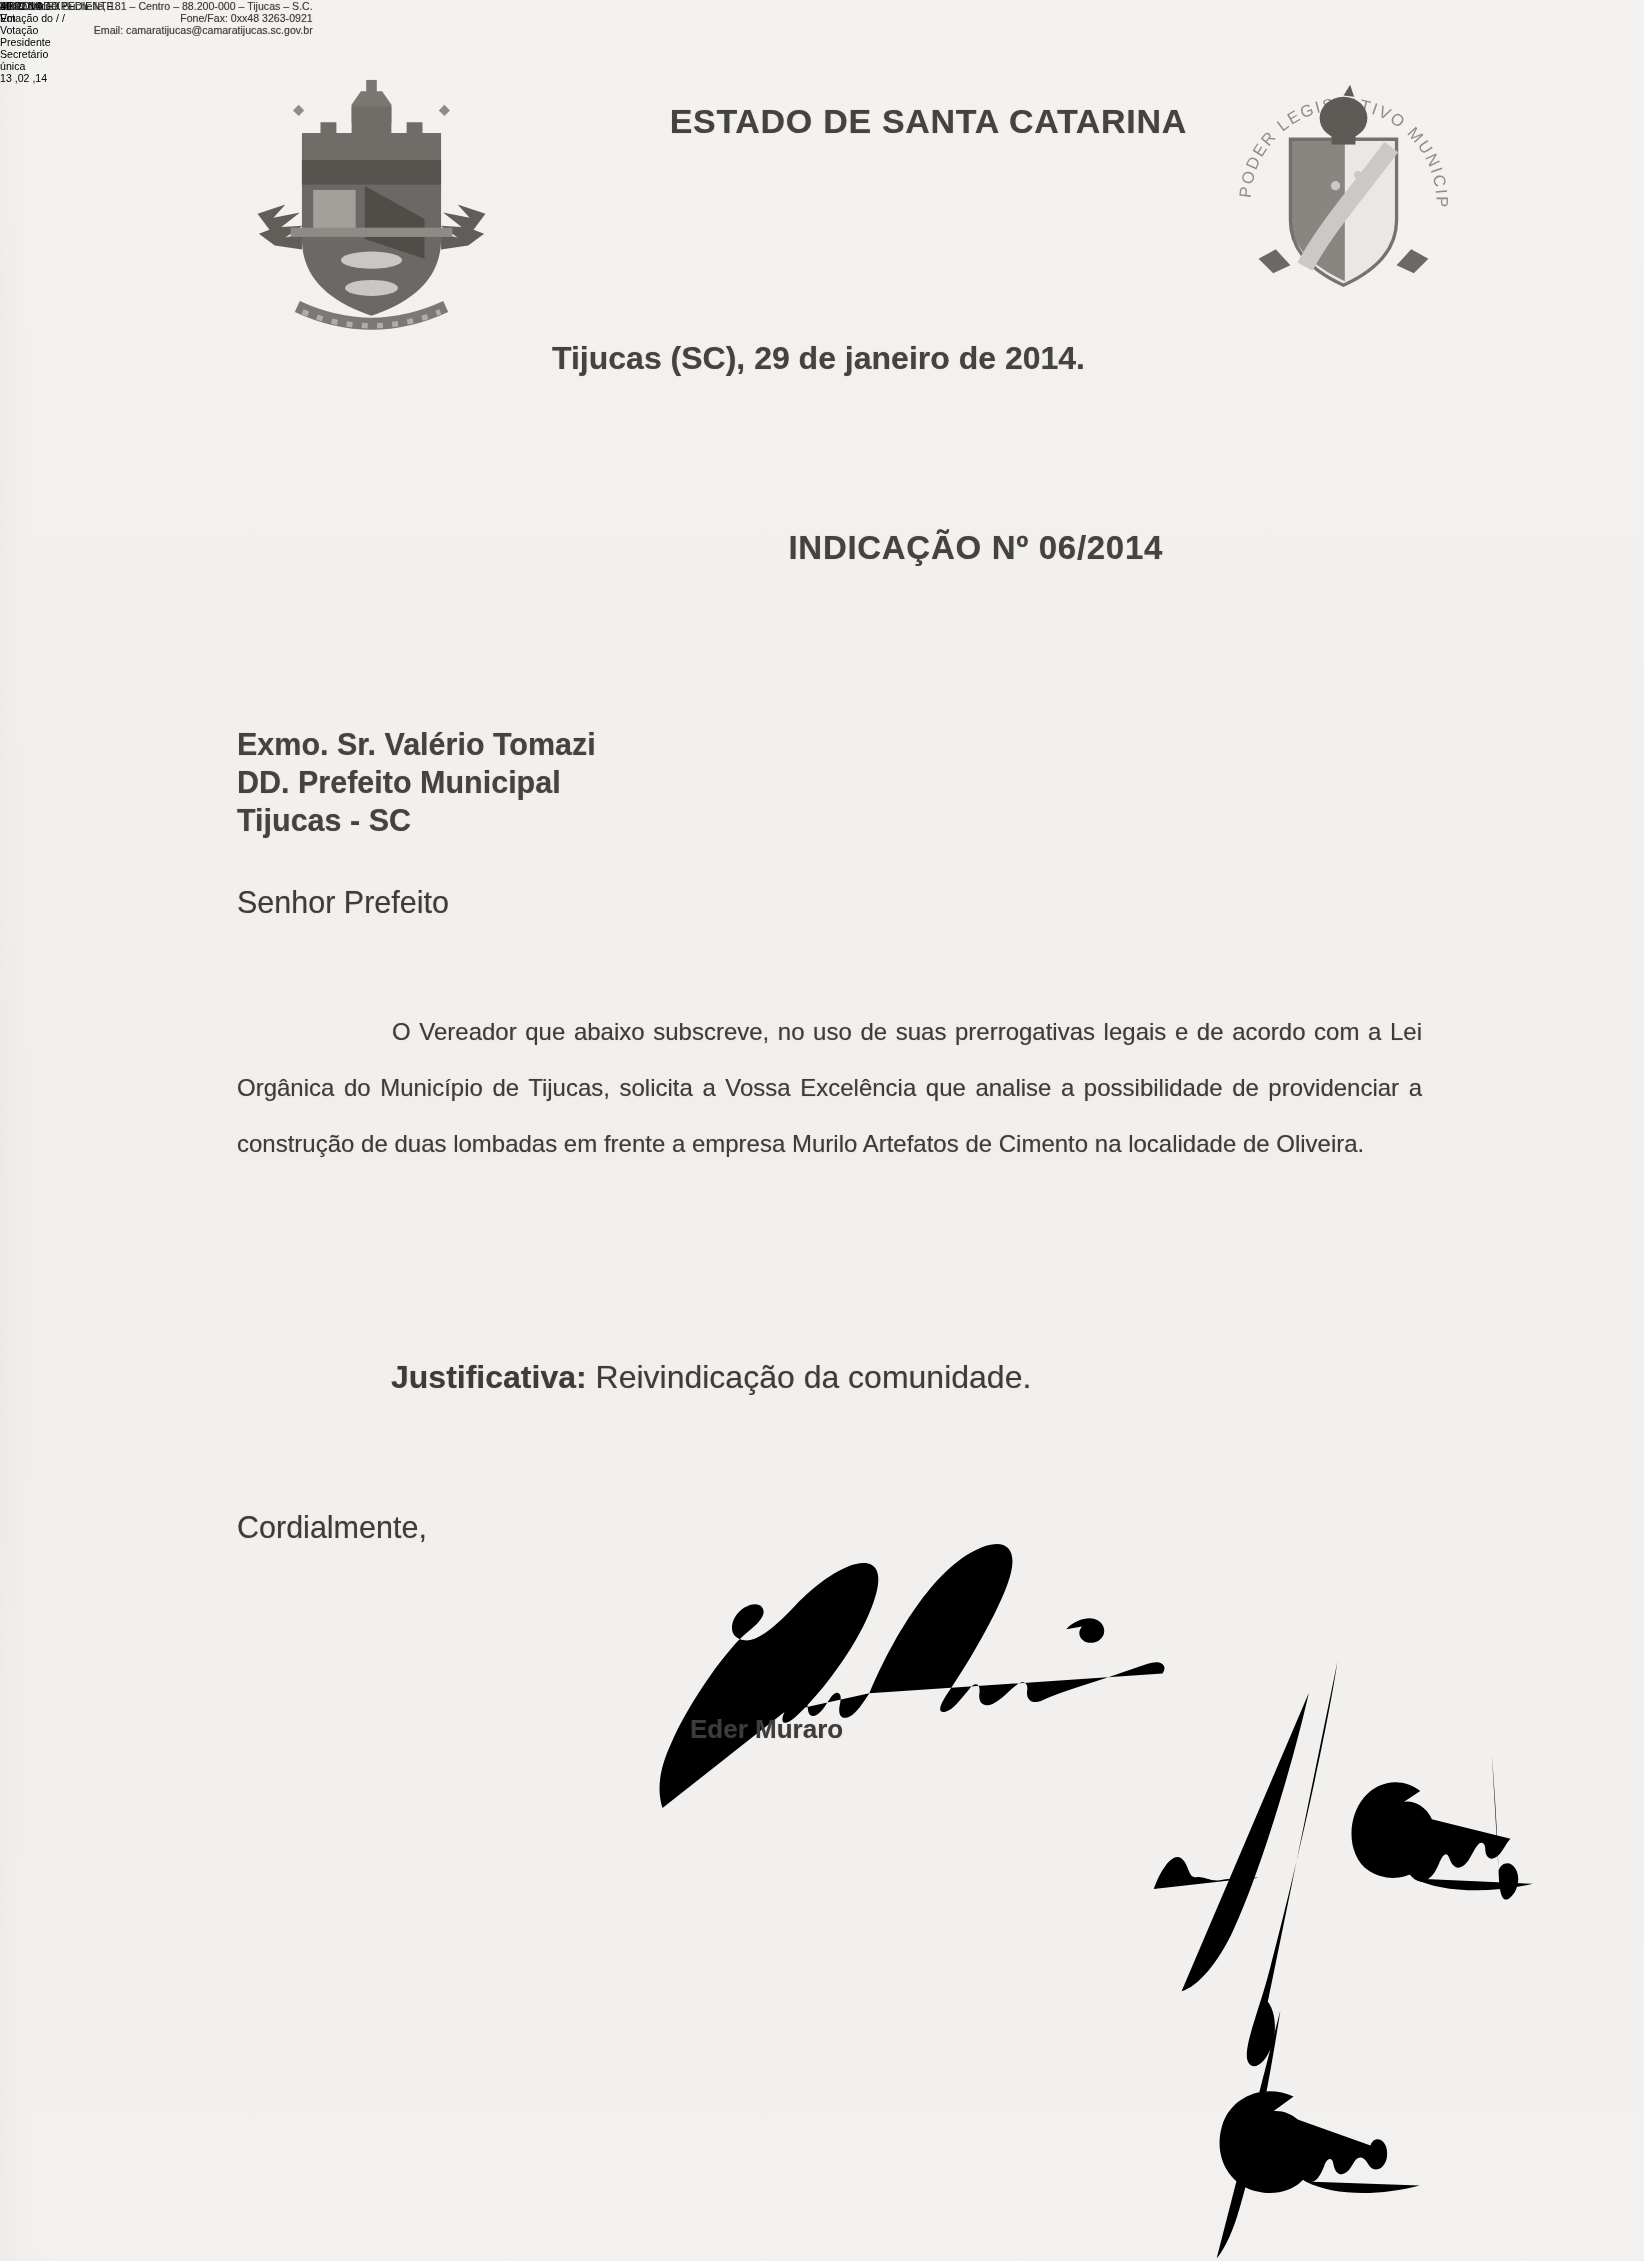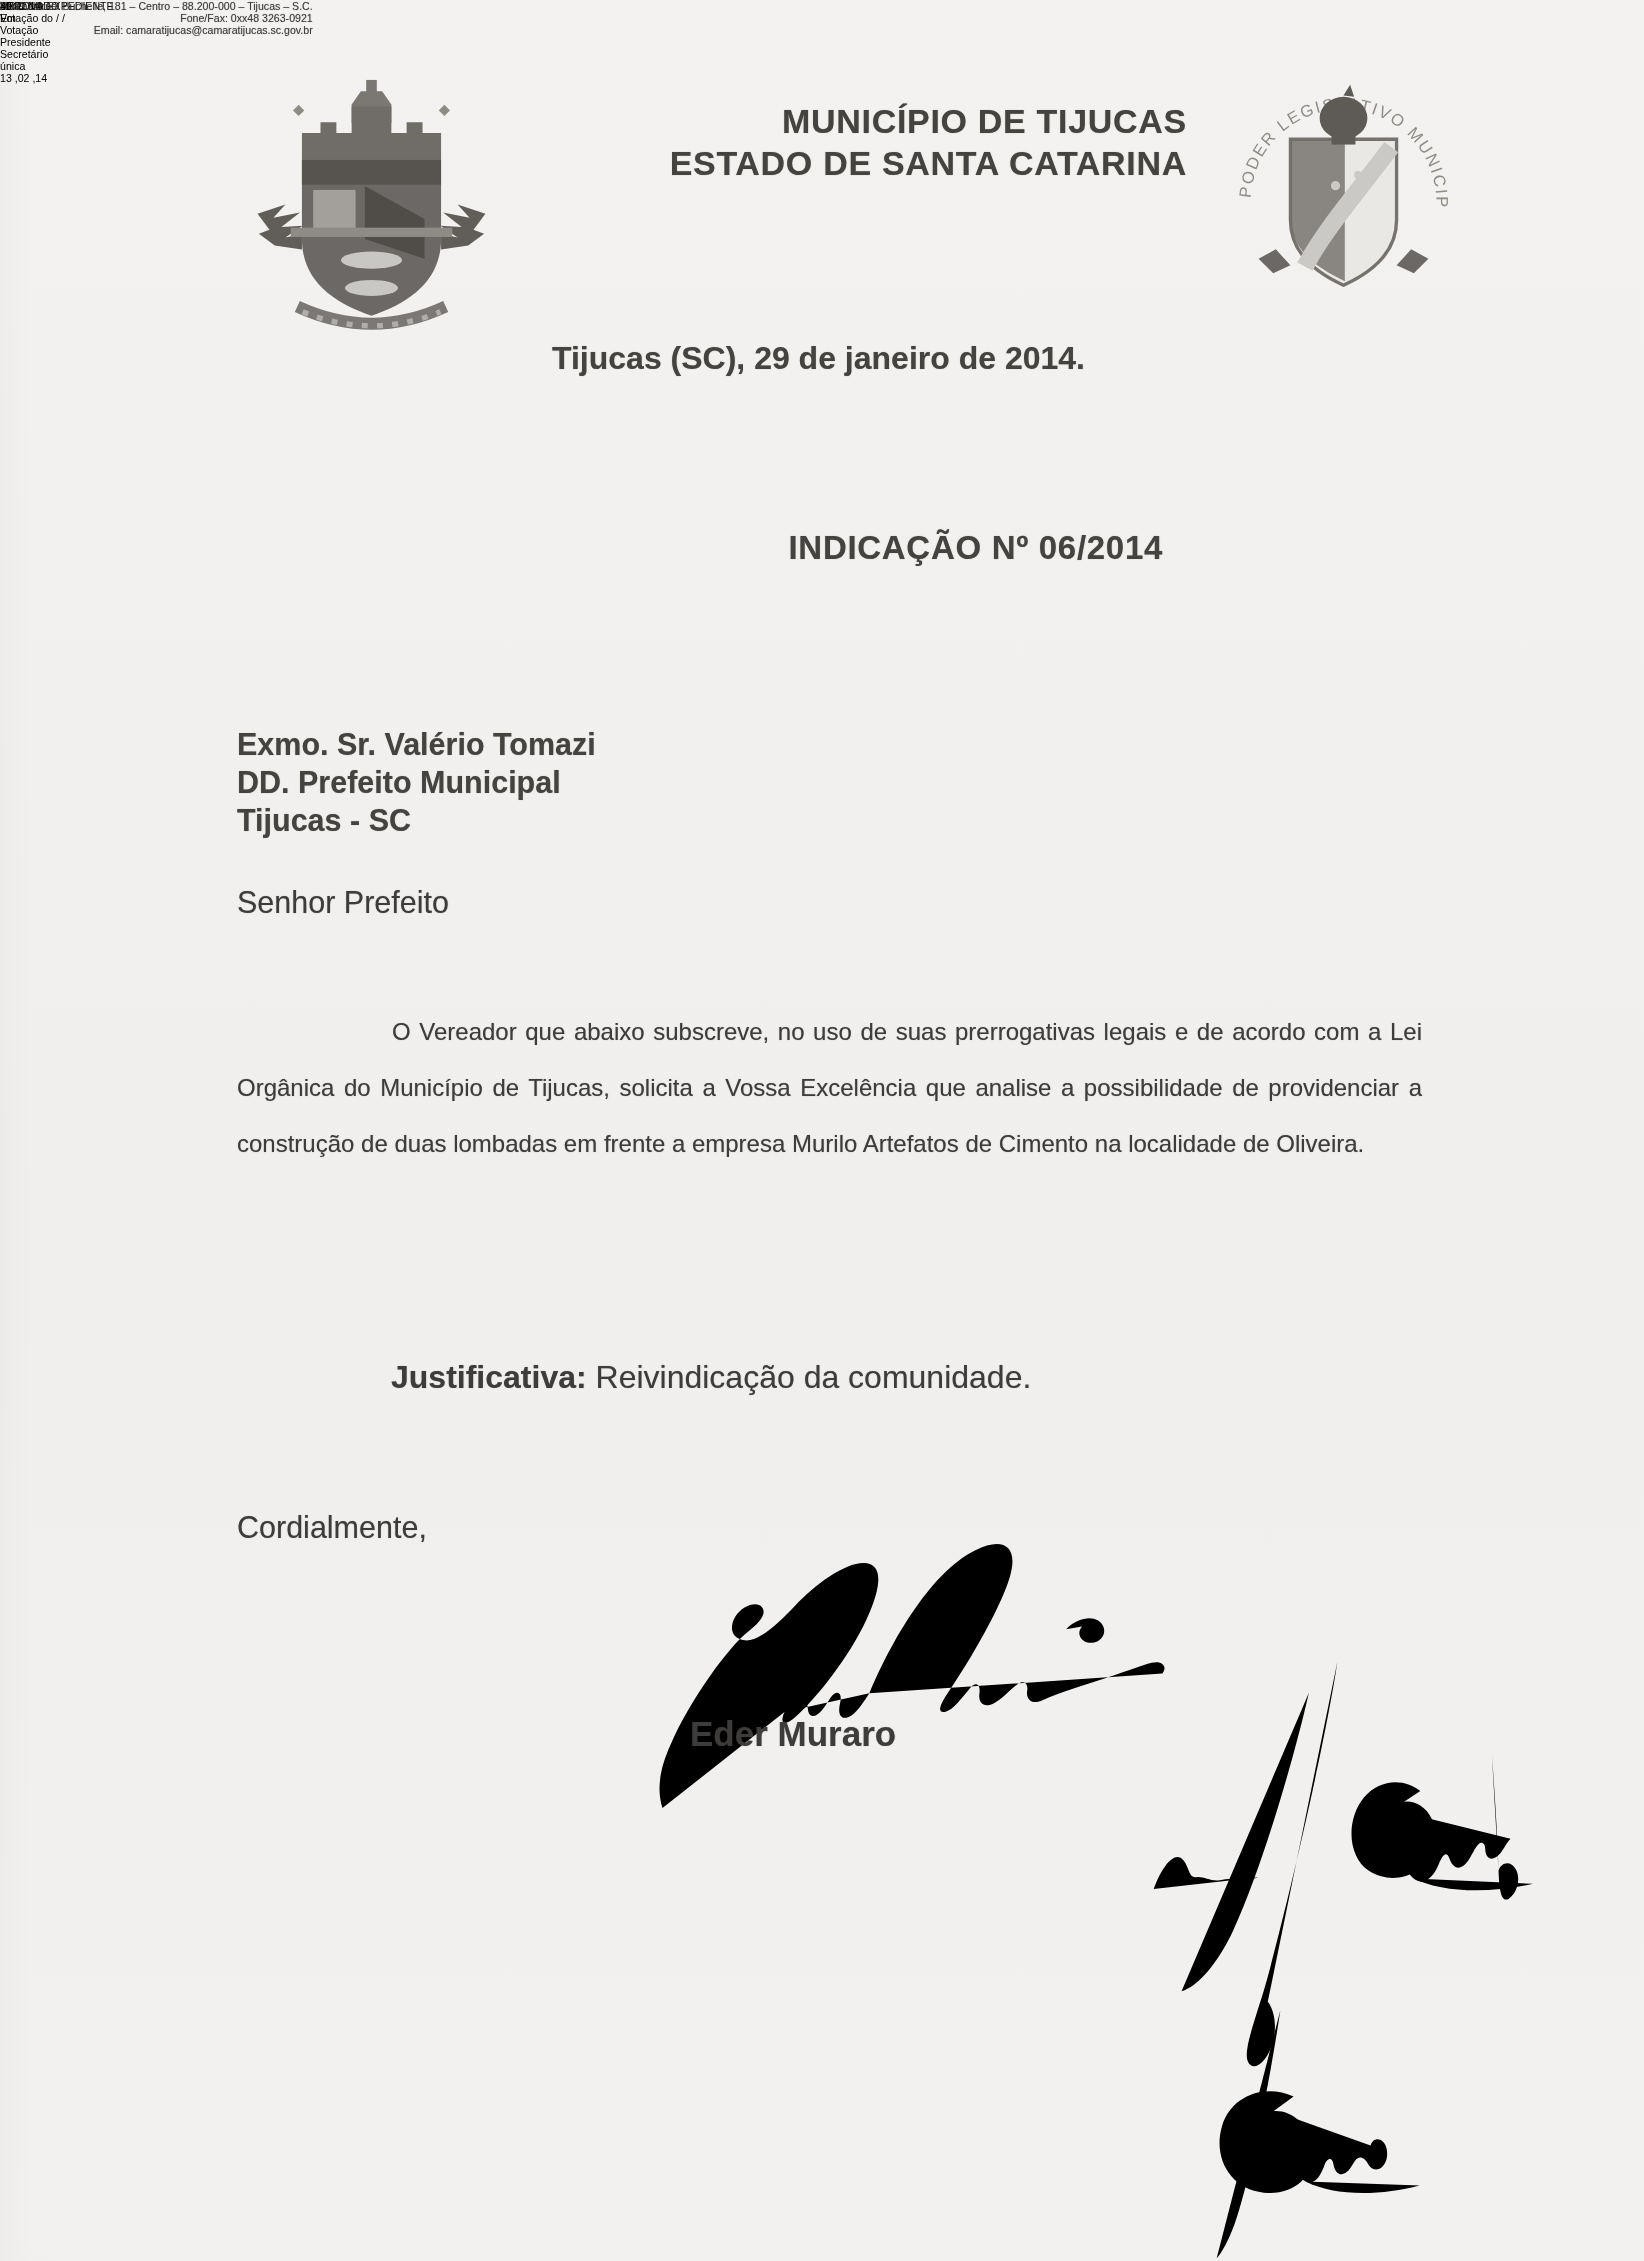--- a/index.html
+++ b/index.html
@@ -19,21 +19,21 @@
              line-height:42px;letter-spacing:0.7px;color:#45433f;}
   .dateline{left:552px;top:340px;font-size:32px;font-weight:bold;color:#454340;}
   .doc-title{left:499px;top:529px;width:664px;font-size:33px;font-weight:bold;letter-spacing:0.7px;color:#454340;}
 
   .addressee{left:237px;top:725px;font-size:30.5px;font-weight:bold;line-height:38px;color:#454340;}
   .salutation{left:237px;top:885px;font-size:30.5px;text-align:center;}
   .body-par{left:237px;top:1004px;width:1185px;font-size:24px;line-height:56px;
             text-align:justify;text-indent:155px;}
   .justif{left:391px;top:1359px;font-size:32px;}
   .closing{left:237px;top:1510px;font-size:30.5px;}
-  .signer-name{left:690px;top:1714px;font-size:35px;font-weight:bold;color:#48464",}
+  .signer-name{left:690px;top:1714px;font-size:26px;font-weight:bold;color:#48464",}
   .signer-name{left:690px;top:1714px;font-size:30.5px;font-weight:bold;}
   .signer-title{left:730px;top:1755px;font-size:30.5px;font-weight:bold;}
 
   /* footer */
   .footer{left:277px;top:2056px;width:929px;font-size:28.5px;line-height:43px;color:#47454  ;}
   .footer div{white-space:nowrap;}
   .page-num{left:1235px;top:2168px;font-size:26.5px;color:#aaa8a4;transform:rotate(-6deg);filter:blur(0.5px);}
 
   /* approval stamp */
   .stamp{left:1099px;top:1637px;width:455px;height:300px;border:6.6px solid #3a3835;
@@ -114,21 +114,20 @@
     <path d="M180,64 l10,-16 l6,18 z" fill="#5e5b57"></path>
     <rect x="162" y="116" width="36" height="22" fill="#5e5b57"></rect>
     <circle cx="168" cy="200" r="7" fill="#cbc9c6"></circle>
     <circle cx="202" cy="184" r="6" fill="#cbc9c6"></circle>
     <circle cx="186" cy="238" r="6" fill="#cbc9c6"></circle>
     <path d="M78,296 l-26,14 l22,22 l26,-12 z" fill="#6b6865"></path>
     <path d="M282,296 l26,14 l-22,22 l-26,-12 z" fill="#6b6865"></path>
   </svg>
 
   <div class="abs print center org-block">
-    <div>MUNICÍPIO DE TIJUCAS</div>
     <div>ESTADO DE SANTA CATARINA</div>
   </div>
 
   <div class="abs print dateline">Tijucas (SC), 29 de janeiro de 2014.</div>
 
   <div class="abs print center doc-title">INDICAÇÃO Nº 06/2014</div>
 
   <div class="abs print addressee">
     <div>Exmo. Sr. Valério Tomazi</div>
     <div>DD. Prefeito Municipal</div>

